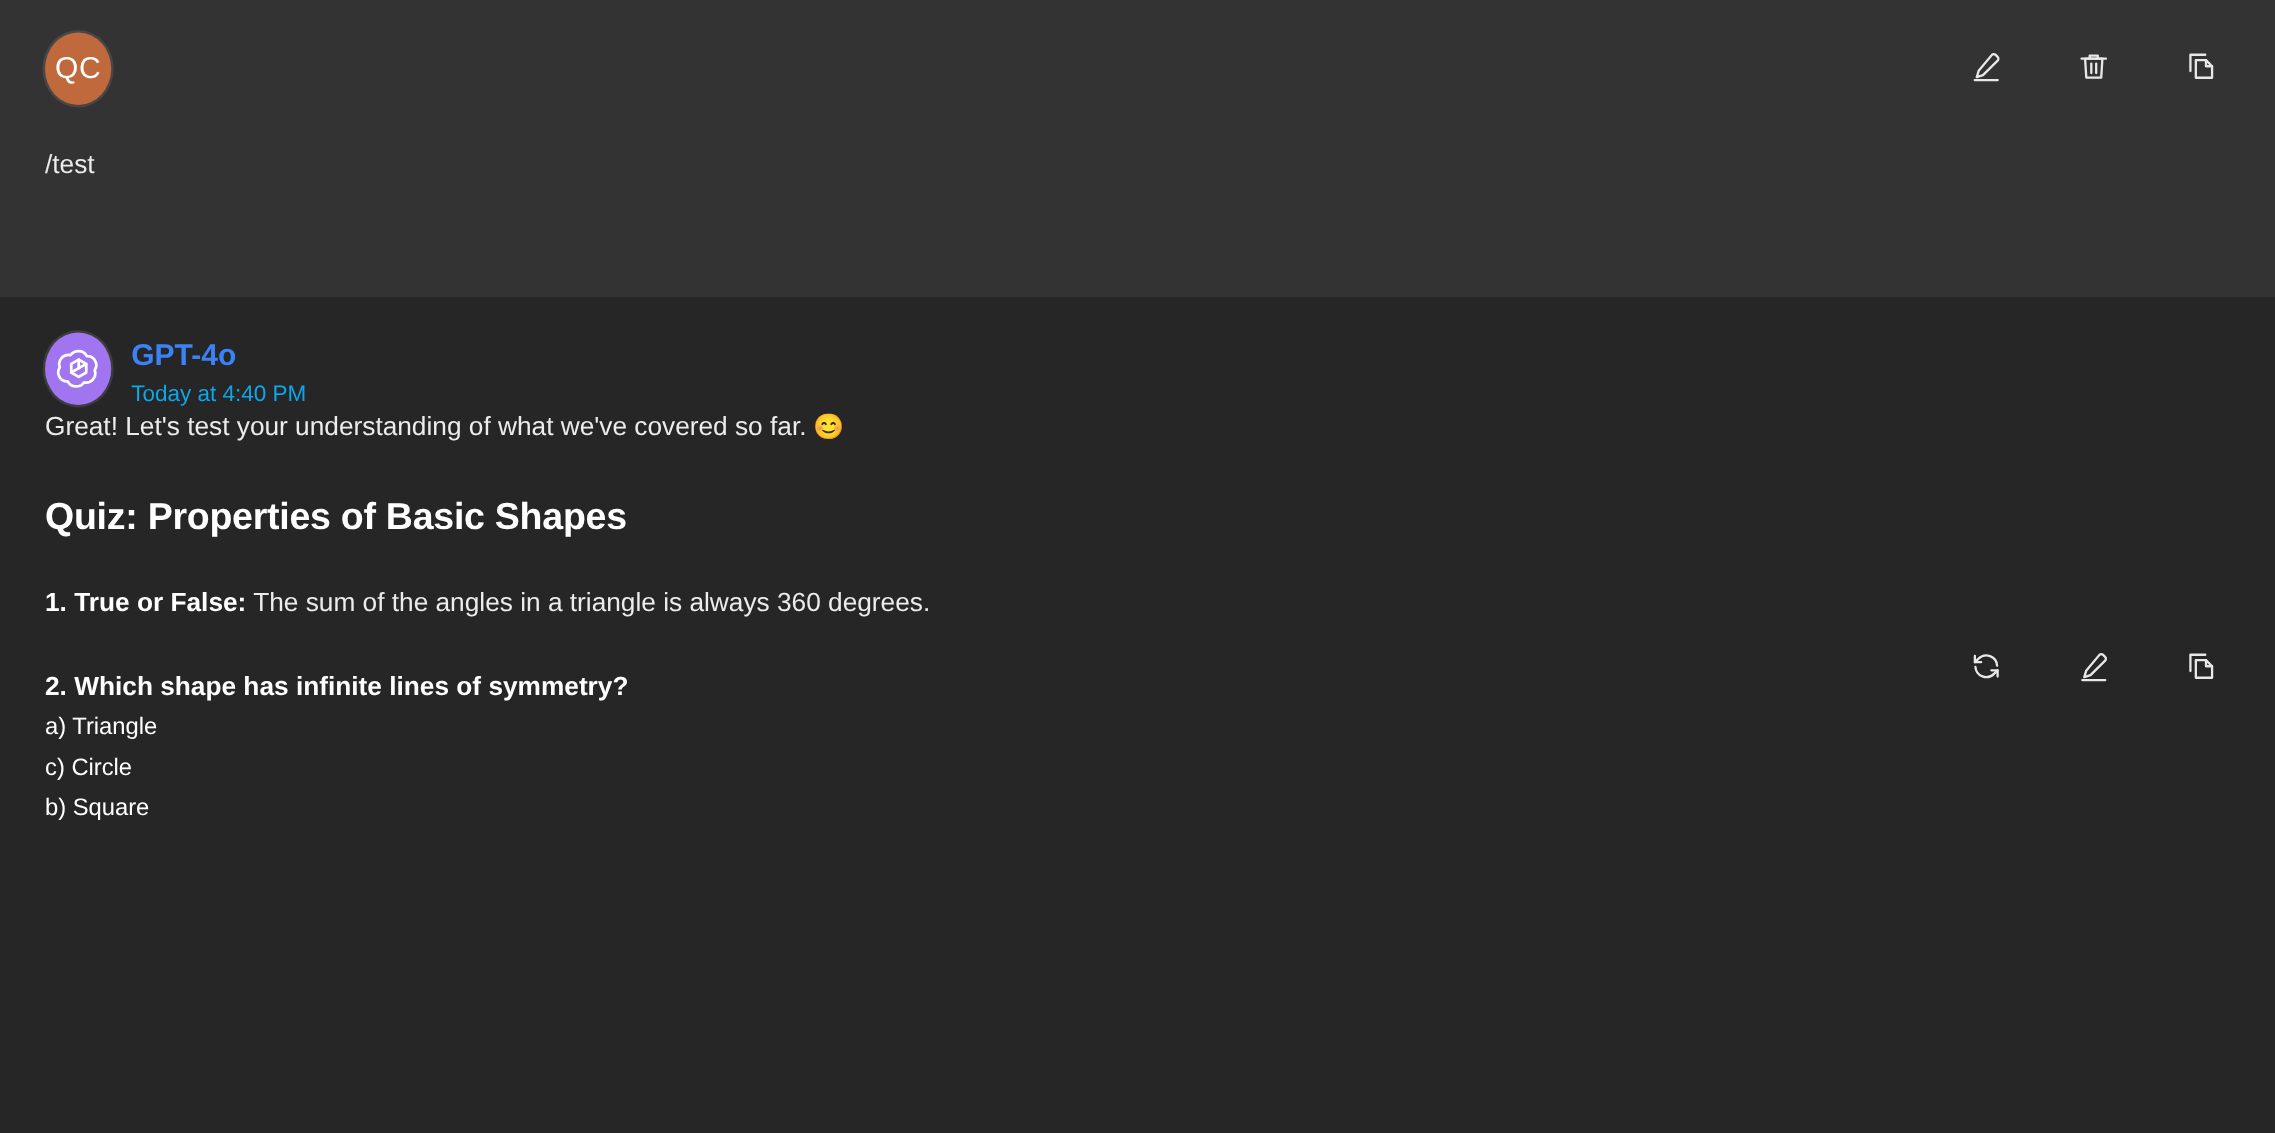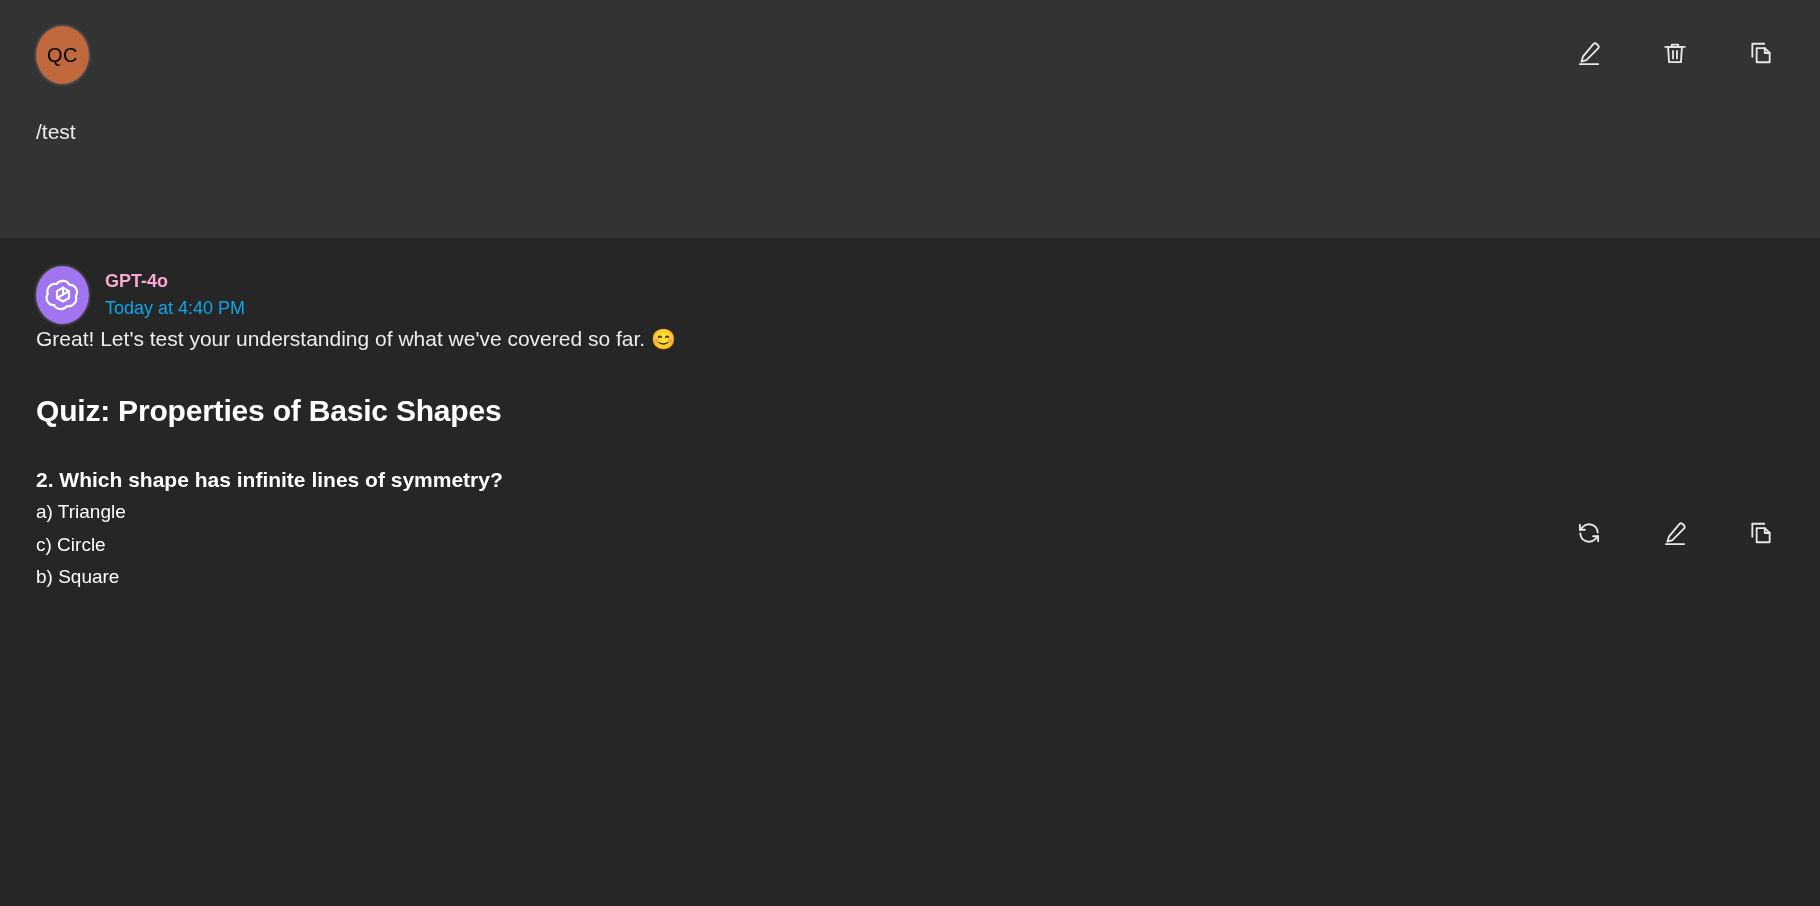--- a/index.html
+++ b/index.html
@@ -16,30 +16,30 @@
   .msg-user      { background: #333333; height: 238px; padding-top: 26px; }
   .msg-assistant { background: #262626; height: 668px; padding-top: 28px; }
 
   
   .hdr { display: flex; align-items: flex-start; }
 
   .avatar {
     width: 53px; height: 58px; border-radius: 50%;
     flex: 0 0 53px;
     display: flex; align-items: center; justify-content: center;
-    color: #000000; font-size: 20px; letter-spacing: .5px;
+    color: #ffffff; font-size: 24px; letter-spacing: .5px;
     box-shadow: 0 0 0 2px rgba(255,255,255,.10);
     overflow: hidden;
   }
   .avatar-qc  { background: #c0693c; }
   .avatar-gpt { background: #a175f0; }
   .avatar-gpt svg { width: 36px; height: 36px; display: block; }
 
   .who { margin-left: 16px; padding-top: 4px; line-height: 1.25; }
-  .who-name { font-size: 18px; font-weight: bold; color: #f9a8d4; }
+  .who-name { font-size: 24px; font-weight: bold; color: #3b82f6; }
   .who-time { font-size: 18px; color: #0ea5e9; margin-top: 4px; }
 
   
   .actions {
     position: absolute; right: 42px;
     display: flex; align-items: center; gap: 52px;
   }
   .actions-user      { top: 36px; }
   .actions-assistant { top: 278px; }
   .icon-btn {
@@ -150,20 +150,23 @@
 
   <div class="body">
 
     <div class="para">
       <span>Great! Let's test your understanding of what we've covered so far.</span>
       <span class="emoji">😊</span>
     </div>
 
     <h2 class="quiz-title">Quiz: Properties of Basic Shapes</h2>
 
+    <div class="q">
+      <b>1. True or False:</b><span> The sum of the angles in a triangle is always 360 degrees.</span>
+    </div>
 
     <div class="q">
       <b>2. Which shape has infinite lines of symmetry?</b>
       <div class="opts">
         <div>a) Triangle</div>
         <div>c) Circle</div>
         <div>b) Square</div>
       </div>
     </div>
 

